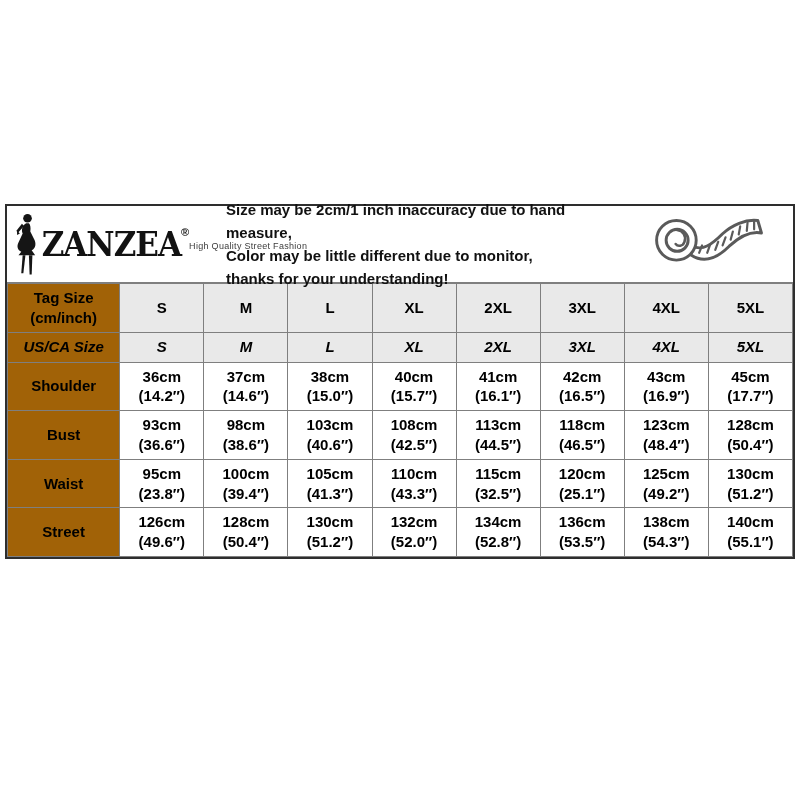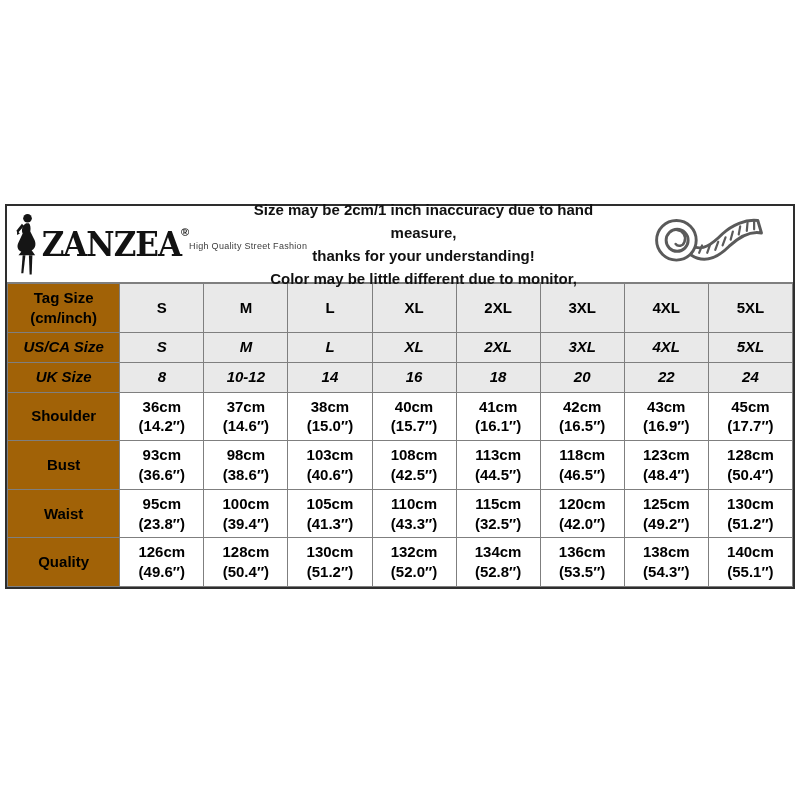--- a/index.html
+++ b/index.html
@@ -46,21 +46,20 @@
   .logo-reg { font-size:11px; font-weight:700; color:#121212; margin-top:-2px; }
   .logo-tag {
     font-size:9px;
     color:#3c3c3c;
     letter-spacing:0.3px;
     margin-top:12px;
     white-space:nowrap;
   }
   .disclaimer {
     flex:1;
-    text-align:center;
     font-weight:700;
     font-size:15px;
     line-height:1.55;
     color:#111111;
     padding:0 4px;
   }
   .tape { width:168px; display:flex; justify-content:center; align-items:center; }
   .tape svg { height:66px; display:block; }
   
   table.size-table {
@@ -109,22 +108,22 @@
         <span class="logo-mainline">
           <span class="logo-main">ZANZEA</span>
           <span class="logo-reg">®</span>
         </span>
         <span class="logo-tag">High Quality Street Fashion</span>
       </span>
     </div>
 
     <div class="disclaimer">
       <div>Size may be 2cm/1 inch inaccuracy due to hand measure,</div>
+      <div>Color may be little different due to monitor,</div>
       <div>thanks for your understanding!</div>
-      <div>Color may be little different due to monitor,</div>
     </div>
 
     <div class="tape">
       <svg viewBox="0 0 160 90" xmlns="http://www.w3.org/2000/svg" aria-hidden="true">
         <g fill="#ffffff" stroke="#5a5a5a" stroke-width="4" stroke-linecap="round" stroke-linejoin="round">
           <path d="M56 60 C 74 72, 92 64, 108 48 C 121 36, 137 27, 152 30 L 147 13 C 130 11, 112 19, 99 31 C 85 45, 72 55, 58 48 Z"></path>
           <path d="M67 57 L71 47 M78 57 L82 46 M89 53 L93 42 M99 47 L103 36 M110 39 L113 28 M121 32 L123 21 M132 27 L133 16 M142 25 L142 14" fill="none" stroke-width="3"></path>
           <circle cx="36" cy="40" r="27"></circle>
           <circle cx="37" cy="40" r="15"></circle>
           <path d="M37 26 C 45 27, 50 34, 47 42 C 45 48, 38 49, 35 45" fill="none" stroke-width="3.5"></path>
@@ -199,49 +198,20 @@
           <td class="shaded">
             <div>3XL</div>
           </td>
           <td class="shaded">
             <div>4XL</div>
           </td>
           <td class="shaded">
             <div>5XL</div>
           </td>
         </tr>
-        <tr class="short">
-          <td class="label-cell">
-            <div>UK Size</div>
-          </td>
-          <td class="shaded">
-            <div>8</div>
-          </td>
-          <td class="shaded">
-            <div>10-12</div>
-          </td>
-          <td class="shaded">
-            <div>14</div>
-          </td>
-          <td class="shaded">
-            <div>16</div>
-          </td>
-          <td class="shaded">
-            <div>18</div>
-          </td>
-          <td class="shaded">
-            <div>20</div>
-          </td>
-          <td class="shaded">
-            <div>22</div>
-          </td>
-          <td class="shaded">
-            <div>24</div>
-          </td>
-        </tr>
         <tr class="tall">
           <td class="label-cell">
             <div>Shoulder</div>
           </td>
           <td>
             <div>36cm</div>
             <div>(14.2″)</div>
           </td>
           <td>
             <div>37cm</div>
@@ -328,34 +298,34 @@
           <td>
             <div>110cm</div>
             <div>(43.3″)</div>
           </td>
           <td>
             <div>115cm</div>
             <div>(32.5″)</div>
           </td>
           <td>
             <div>120cm</div>
-            <div>(42.0″)</div>
+            <div>(25.1″)</div>
           </td>
           <td>
             <div>125cm</div>
             <div>(49.2″)</div>
           </td>
           <td>
             <div>130cm</div>
             <div>(51.2″)</div>
           </td>
         </tr>
         <tr class="tall">
           <td class="label-cell">
-            <div>Quality</div>
+            <div>Street</div>
           </td>
           <td>
             <div>126cm</div>
             <div>(49.6″)</div>
           </td>
           <td>
             <div>128cm</div>
             <div>(50.4″)</div>
           </td>
           <td>

